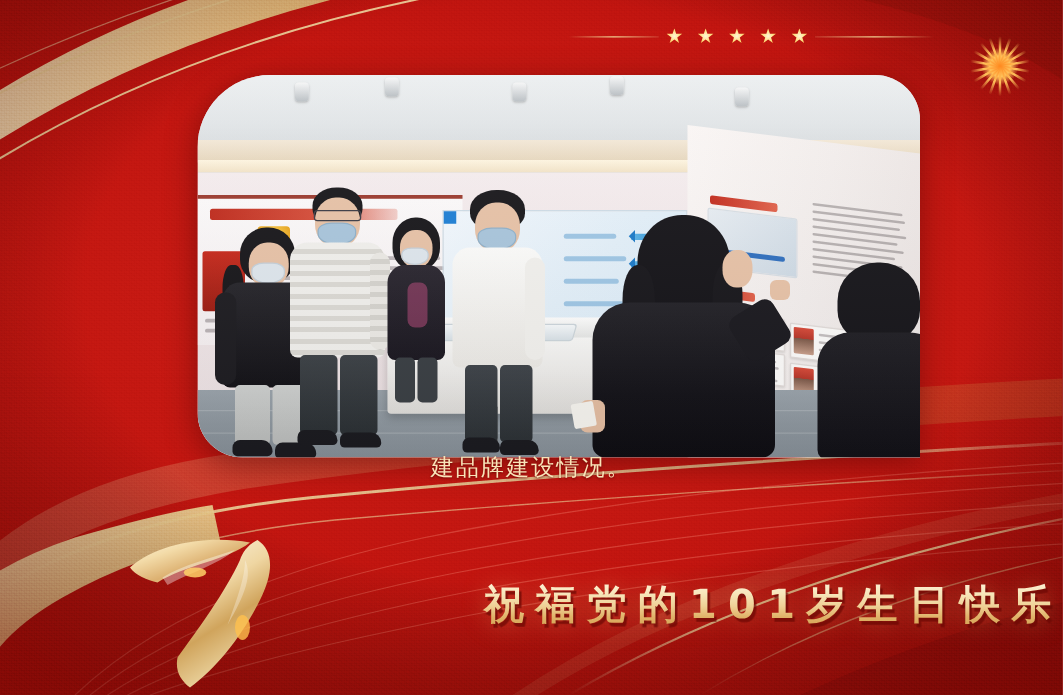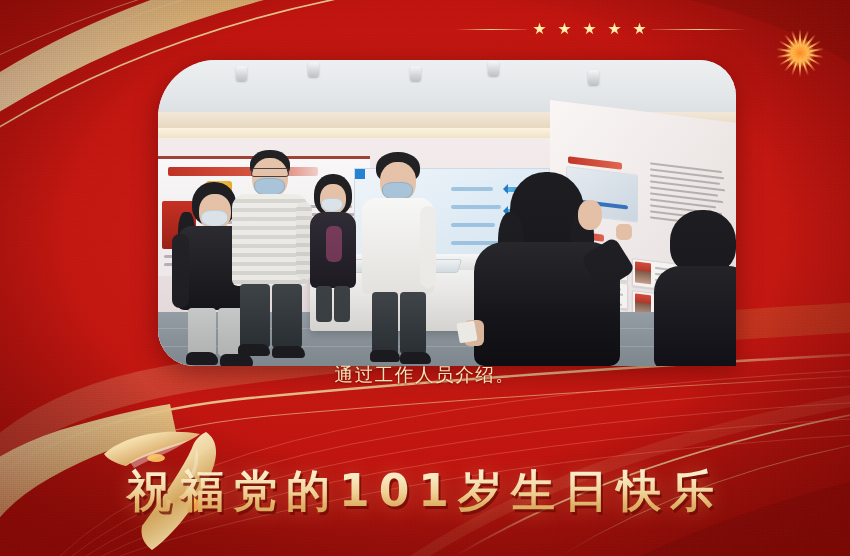--- a/index.html
+++ b/index.html
@@ -155,22 +155,22 @@
     font-family:"DejaVu Sans","Liberation Sans",sans-serif;
   }
   .caption div{padding:0 120px;}
 
   
   .seven{position:absolute;left:96px;top:418px;width:170px;height:135px;pointer-events:none;}
 
   
   .title{
     position:absolute;left:0;right:0;top:462px;
-    text-align:center;
-    font-size:44px;font-weight:bold;letter-spacing:9px;
+    text-align:right;
+    font-size:32px;font-weight:bold;letter-spacing:9px;
     font-family:"DejaVu Sans","Liberation Sans",sans-serif;
     background:linear-gradient(180deg,#fdf4df 0%,#f8e7bd 28%,#efd196 52%,#e0b268 72%,#cf9a4a 100%);
     -webkit-background-clip:text;background-clip:text;
     color:transparent;-webkit-text-fill-color:transparent;
     filter:drop-shadow(2px 3px 0 rgba(108,8,4,.72)) drop-shadow(0 0 10px rgba(255,200,120,.25));
     white-space:nowrap;
   }
 </style>
 </head>
 <body>
@@ -466,21 +466,21 @@
       <div class="person" style="left:492px;top:150px;width:96px;height:156px;">
         <div class="p-hair" style="left:20px;top:0;width:66px;height:64px;border-radius:48% 48% 40% 40%;background:#16151a;"></div>
         <div class="p-body" style="left:4px;top:56px;width:100px;height:102px;border-radius:26px 26px 8px 8px;background:linear-gradient(180deg,#201f25,#121117);"></div>
       </div>
 
       <div style="position:absolute;inset:0;background:linear-gradient(180deg,rgba(255,250,240,.07),rgba(0,0,0,.05));pointer-events:none;"></div>
     </div>
   </div>
 
   <div class="caption">
-    <div>通过工作人员介绍。</div>
+    <div>建品牌建设情况。</div>
   </div>
 
   <svg class="seven" viewBox="0 0 170 135">
     <defs>
       <linearGradient id="s1" x1="0" y1="0" x2="1" y2="1">
         <stop offset="0%" stop-color="#fff6e0"></stop>
         <stop offset="30%" stop-color="#f3dba8"></stop>
         <stop offset="58%" stop-color="#dcb070"></stop>
         <stop offset="78%" stop-color="#f7e3b4"></stop>
         <stop offset="100%" stop-color="#c99543"></stop>

